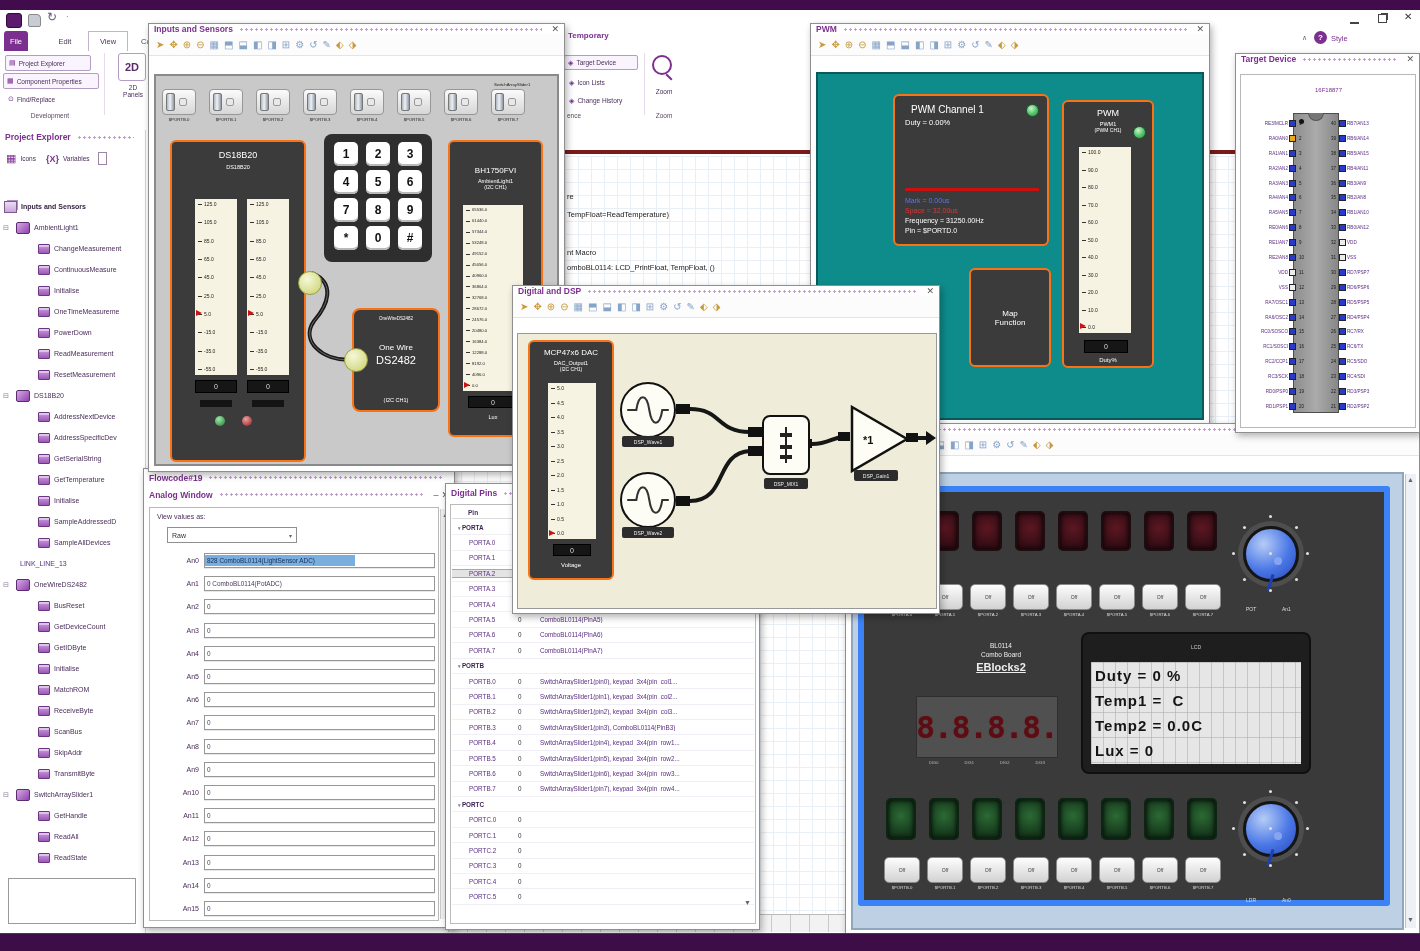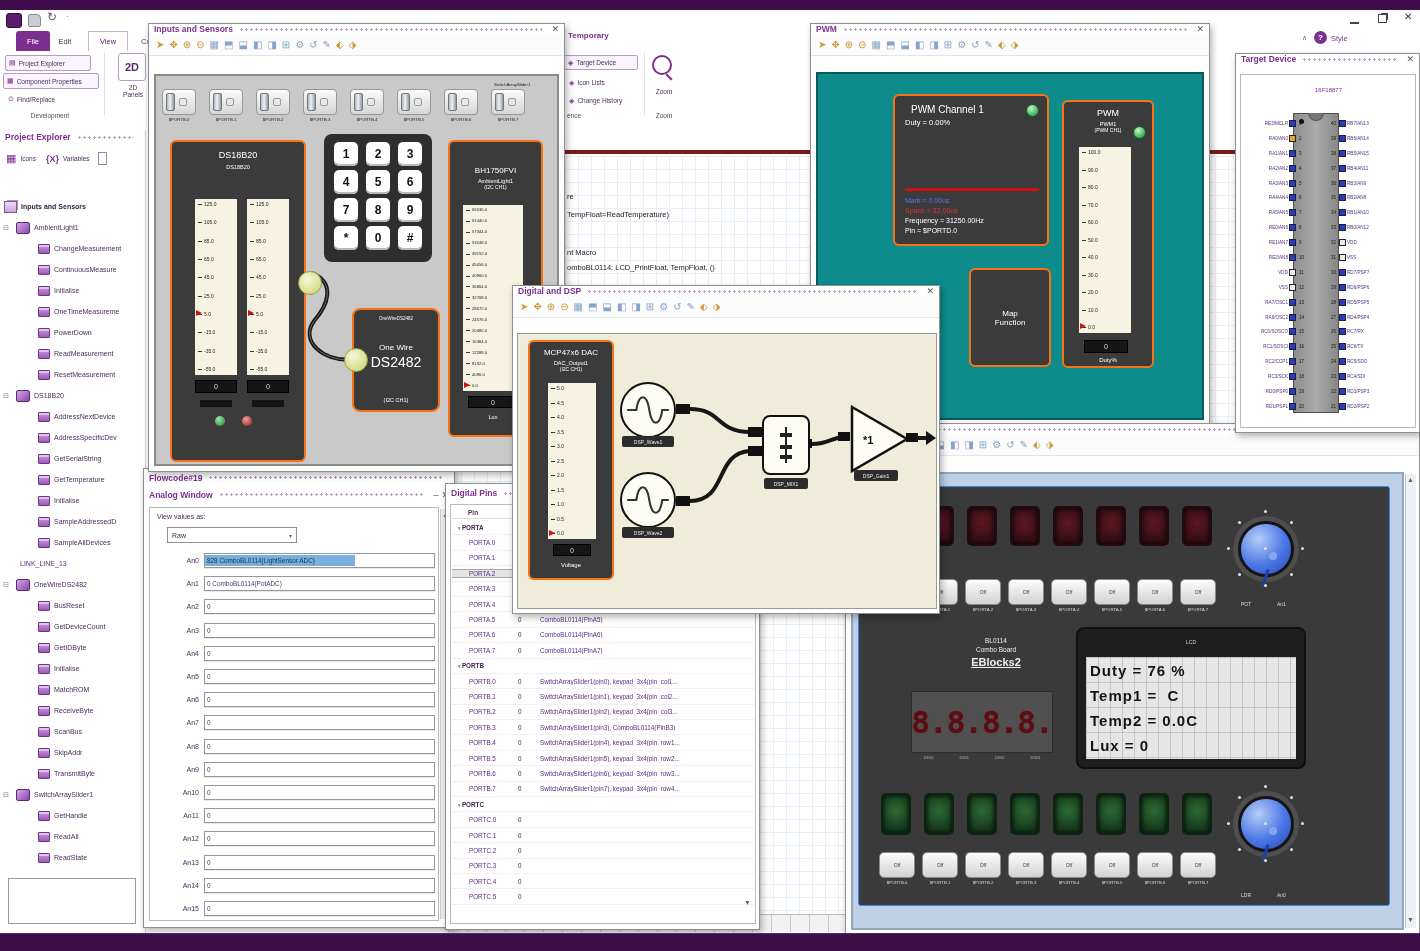--- a/index.html
+++ b/index.html
@@ -80,21 +80,21 @@
 
   <div class="abs" style="left:0;top:0;width:1420px;height:10px;background:#400c4c"></div>
   <div class="abs" style="left:6px;top:13px;width:16px;height:15px;background:#5d1b6e;border:1px solid #33093c;border-radius:3px"></div>
   <div class="abs" style="left:28px;top:14px;width:13px;height:13px;background:#c9ccd3;border:1px solid #8a8a8a;border-radius:2px 4px 2px 2px"></div>
   <div class="abs" style="left:47px;top:10px;font-size:12px;color:#6a5577">↻</div>
   <div class="abs" style="left:66px;top:12px;font-size:8px;color:#777">·</div>
   <div class="abs" style="left:1350px;top:22px;width:9px;height:2px;background:#444"></div>
   <div class="abs" style="left:1378px;top:14px;width:9px;height:9px;border:1px solid #444;background:#fff;box-shadow:2px -2px 0 -1px #444"></div>
   <div class="abs" style="left:1404px;top:11px;font-size:10px;color:#333">✕</div>
 
-  <div class="rtab" style="left:16px;top:31px;width:34px;height:20px;background:#7b2f8e;color:#fff;border-radius:3px 3px 0 0">File</div>
+  <div class="rtab" style="left:4px;top:31px;width:24px;height:20px;background:#7b2f8e;color:#fff;border-radius:3px 3px 0 0">File</div>
   <div class="rtab" style="left:46px;top:31px;width:38px;height:20px;color:#4a3a52">Edit</div>
   <div class="rtab" style="left:88px;top:31px;width:40px;height:20px;background:#fff;border:1px solid #c6b2d0;border-bottom:none;color:#5a2a6a">View</div>
   <div class="rtab" style="left:132px;top:31px;width:34px;height:20px;color:#4a3a52">Com</div>
 
   <div class="rbtn rbox" style="left:5px;top:55px;width:86px;height:16px">
       <span class="ric">▤</span>
       <span>Project Explorer</span>
     </div>
   <div class="rbtn rbox" style="left:3px;top:73px;width:96px;height:16px">
       <span class="ric">▦</span>
@@ -661,21 +661,21 @@
         <span class="tico b">↺</span>
         <span class="tico b">✎</span>
         <span class="tico g">⬖</span>
         <span class="tico g">⬗</span>
       </div>
     <div class="cv" style="left:5px;top:48px;width:553px;height:458px;background:#bdd0e4;border-color:#8fa6bc"></div>
     <div class="abs" style="left:559px;top:50px;width:11px;height:454px;background:#edf1f5;border-left:1px solid #b8c4d0"></div>
     <div class="abs" style="left:561px;top:52px;font-size:7px;color:#666">▲</div>
     <div class="abs" style="left:561px;top:492px;font-size:7px;color:#666">▼</div>
   </div>
-  <div class="abs" style="left:858px;top:486px;width:532px;height:420px;background:#3a3a3a;border:1px solid #3b82f6;border-radius:3px">
+  <div class="abs" style="left:858px;top:486px;width:532px;height:420px;background:#3a3a3a;border:6px solid #3b82f6;border-radius:3px">
     <div style="position:absolute;left:22px;top:19px;display:flex;gap:13px">
         <div class="ledr"></div>
         <div class="ledr"></div>
         <div class="ledr"></div>
         <div class="ledr"></div>
         <div class="ledr"></div>
         <div class="ledr"></div>
         <div class="ledr"></div>
         <div class="ledr"></div>
       </div>
@@ -745,21 +745,21 @@
     <div style="position:absolute;left:52px;top:268px;width:142px;display:flex;justify-content:space-around">
         <span style="font-size:4px;color:#bbb">DIG0</span>
         <span style="font-size:4px;color:#bbb">DIG1</span>
         <span style="font-size:4px;color:#bbb">DIG2</span>
         <span style="font-size:4px;color:#bbb">DIG3</span>
       </div>
     <div class="abs" style="left:217px;top:140px;width:230px;height:142px;background:#1e1e1e;border:2px solid #101010;border-radius:8px">
       <div style="height:26px;display:flex;align-items:center;justify-content:center;color:#cfcfcf;font-size:5px">LCD</div>
       <div style="position:absolute;left:8px;top:28px;right:8px;bottom:8px;background:#e6e6e6;background-image:linear-gradient(rgba(170,170,170,.55) 1px,transparent 1px),linear-gradient(90deg,rgba(170,170,170,.55) 1px,transparent 1px);background-size:12px 25px;font-family:'DejaVu Sans Mono',monospace;font-weight:bold;color:#141414;font-size:15px;padding:1px 4px;letter-spacing:1px;overflow:hidden">
 
-      <div class="lcdline">Duty = 76 %</div>
+      <div class="lcdline">Duty = 0 %</div>
           <div class="lcdline">Temp1 =  C</div>
           <div class="lcdline">Temp2 = 0.0C</div>
           <div class="lcdline">Lux = 0</div>
         </div>
     </div>
     <div style="position:absolute;left:22px;top:306px;display:flex;gap:13px">
         <div class="ledg"></div>
         <div class="ledg"></div>
         <div class="ledg"></div>
         <div class="ledg"></div>
@@ -1011,21 +1011,21 @@
       <div class="key">0</div>
       <div class="key">#</div>
     </div>
   <svg class="abs" style="left:154px;top:73px;pointer-events:none" width="404" height="392" viewBox="0 0 404 392">
     <path d="M158,200 C182,210 174,232 160,248 C146,268 168,288 198,287" fill="none" stroke="#181818" stroke-width="4"></path>
     <path d="M158,200 C182,210 174,232 160,248 C146,268 168,288 198,287" fill="none" stroke="#6a6a6a" stroke-width="1"></path>
   </svg>
   <div class="blk" style="left:352px;top:308px;width:88px;height:104px;border-radius:8px">
     <div style="font-size:4.5px;padding-top:6px">OneWireDS2482</div>
     <div style="font-size:8px;padding-top:22px">One Wire</div>
-    <div style="font-size:14px;padding-top:2px">DS2482</div>
+    <div style="font-size:11px;padding-top:2px">DS2482</div>
     <div style="position:absolute;bottom:7px;width:100%;font-size:5.5px">(I2C CH1)</div>
   </div>
   <div style="position:absolute;left:298px;top:271px;width:24px;height:24px;border-radius:50%;background:radial-gradient(circle at 38% 32%,#f6f8d8,#c9d06c);border:1px solid #989f3e"></div>
   <div style="position:absolute;left:344px;top:348px;width:24px;height:24px;border-radius:50%;background:radial-gradient(circle at 38% 32%,#f6f8d8,#c9d06c);border:1px solid #989f3e"></div>
   <div class="blk" style="left:448px;top:140px;width:95px;height:297px">
     <div style="font-size:8px;padding-top:24px">BH1750FVI</div>
     <div style="font-size:5.5px;padding-top:3px">AmbientLight1</div>
     <div style="font-size:5px">(I2C CH1)</div>
     <div class="slider sc-xs" style="left:12px;top:62px;width:62px;height:188px">
       <div class="scale">

